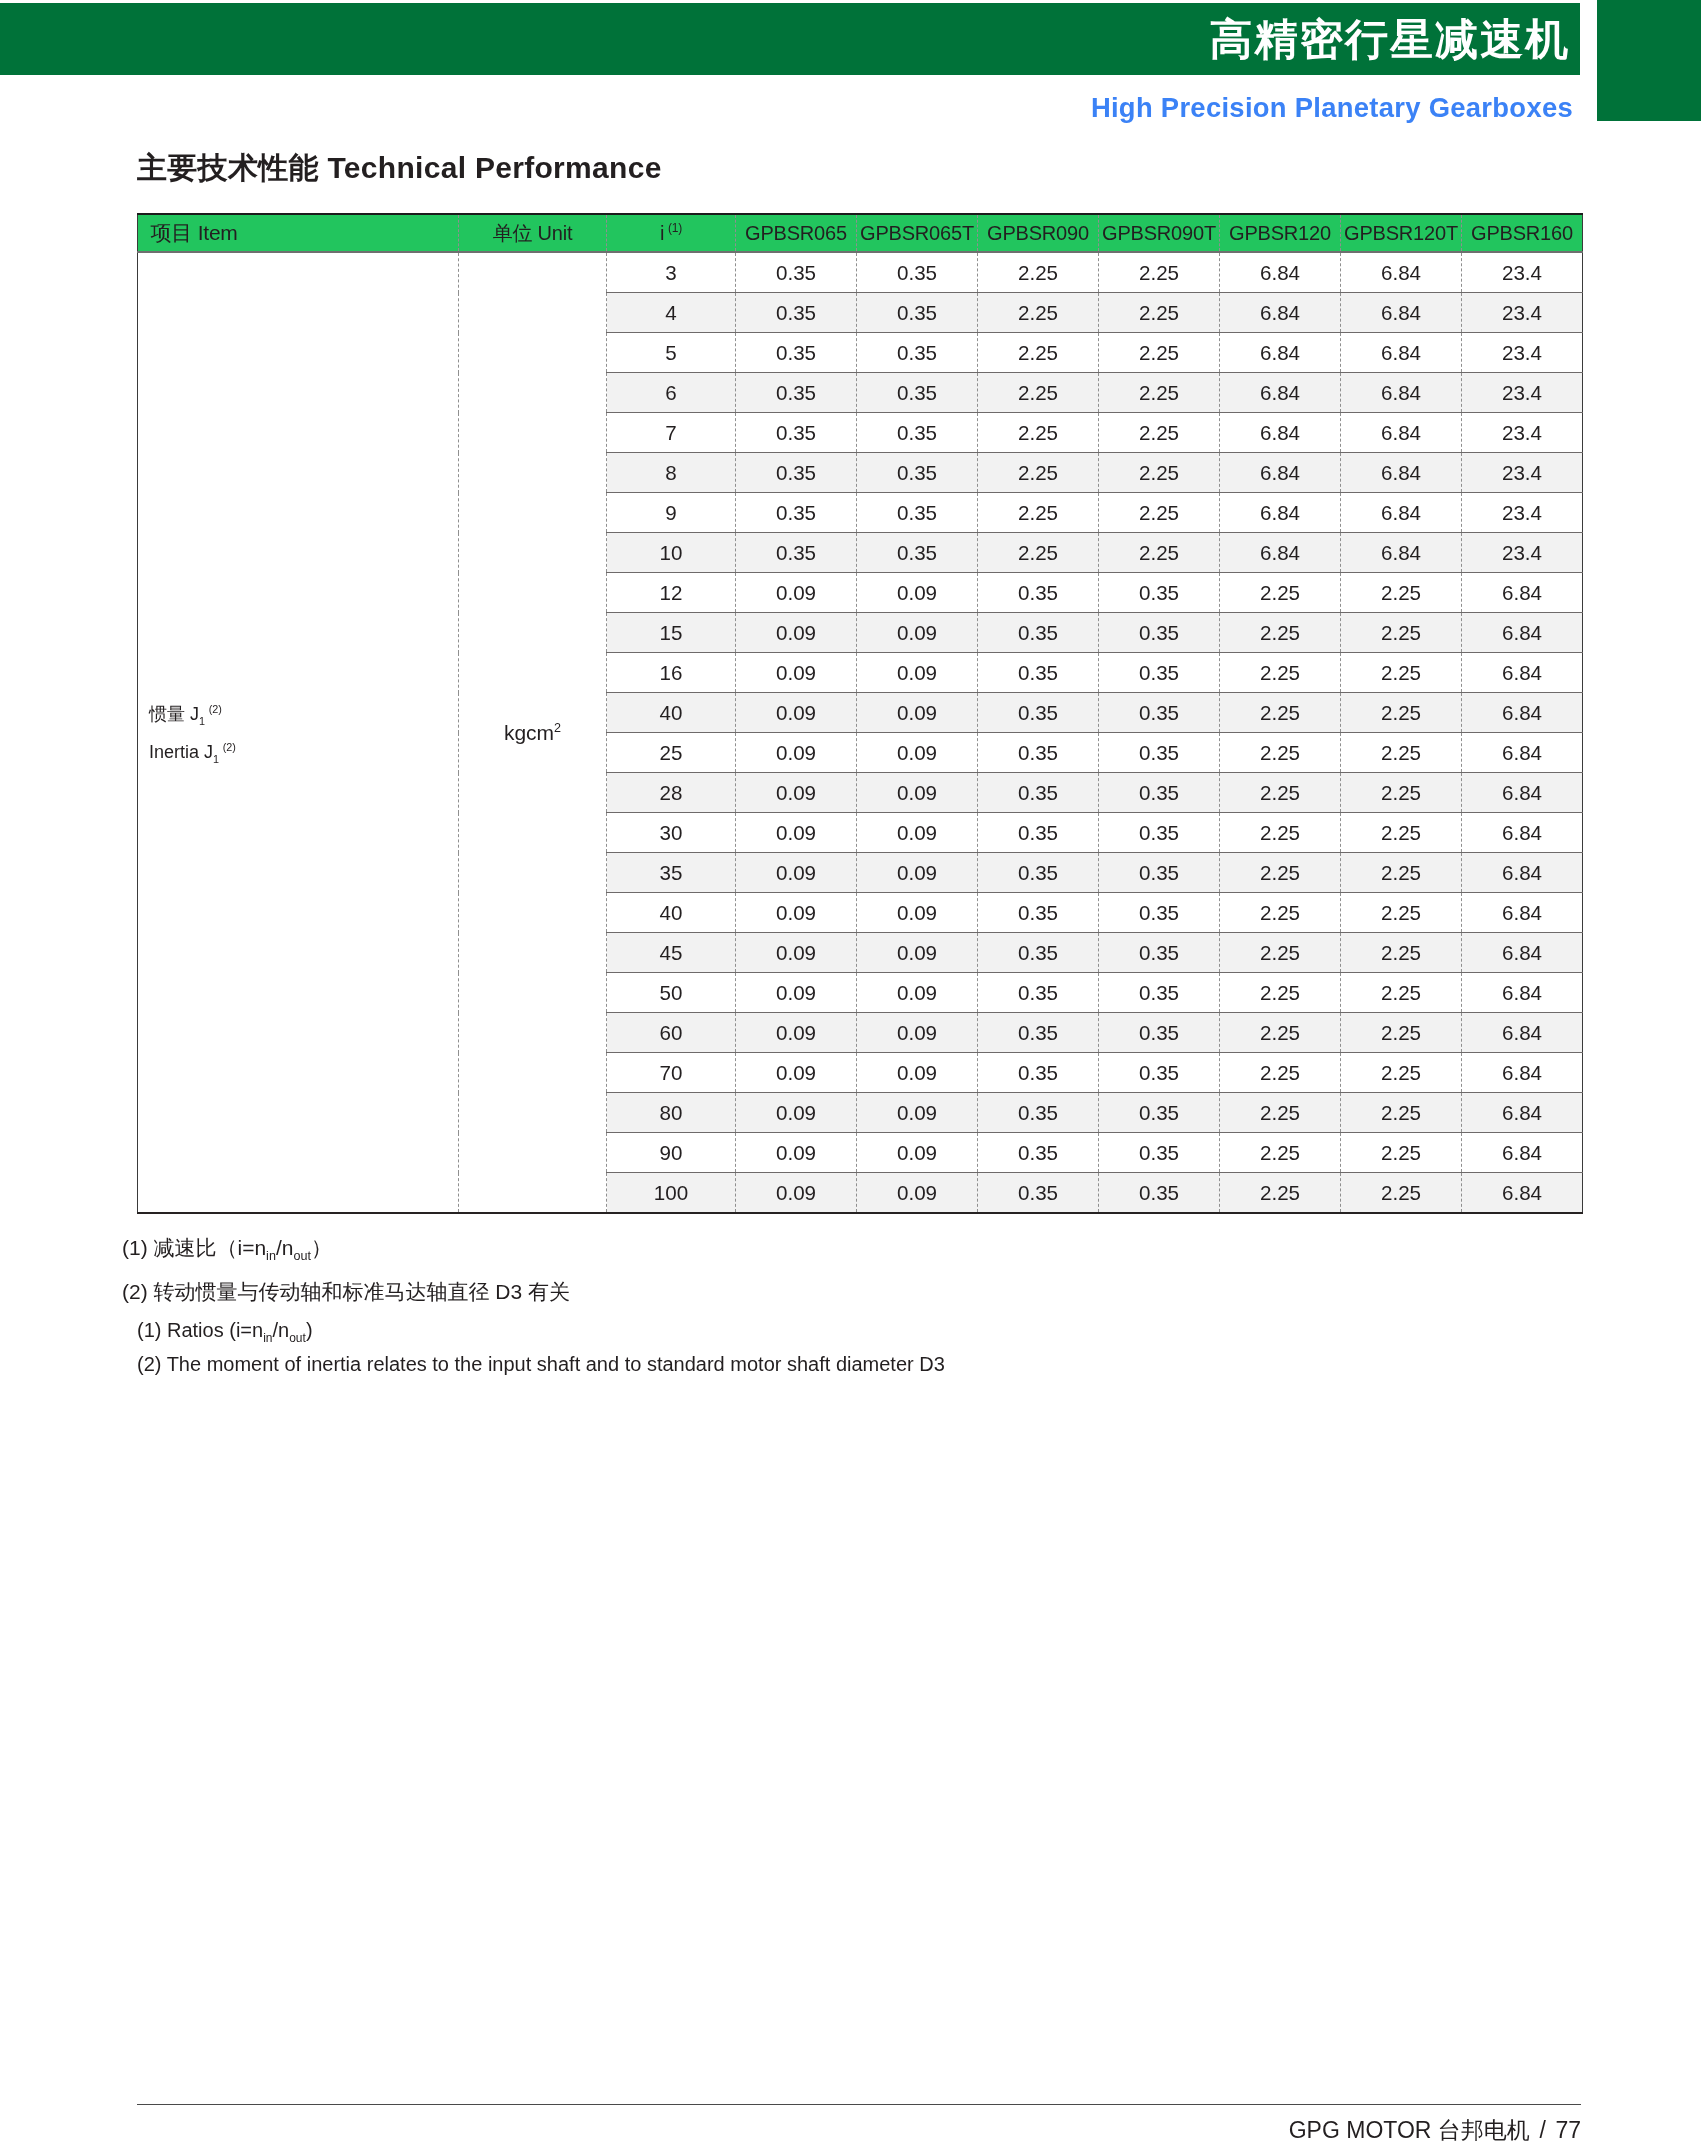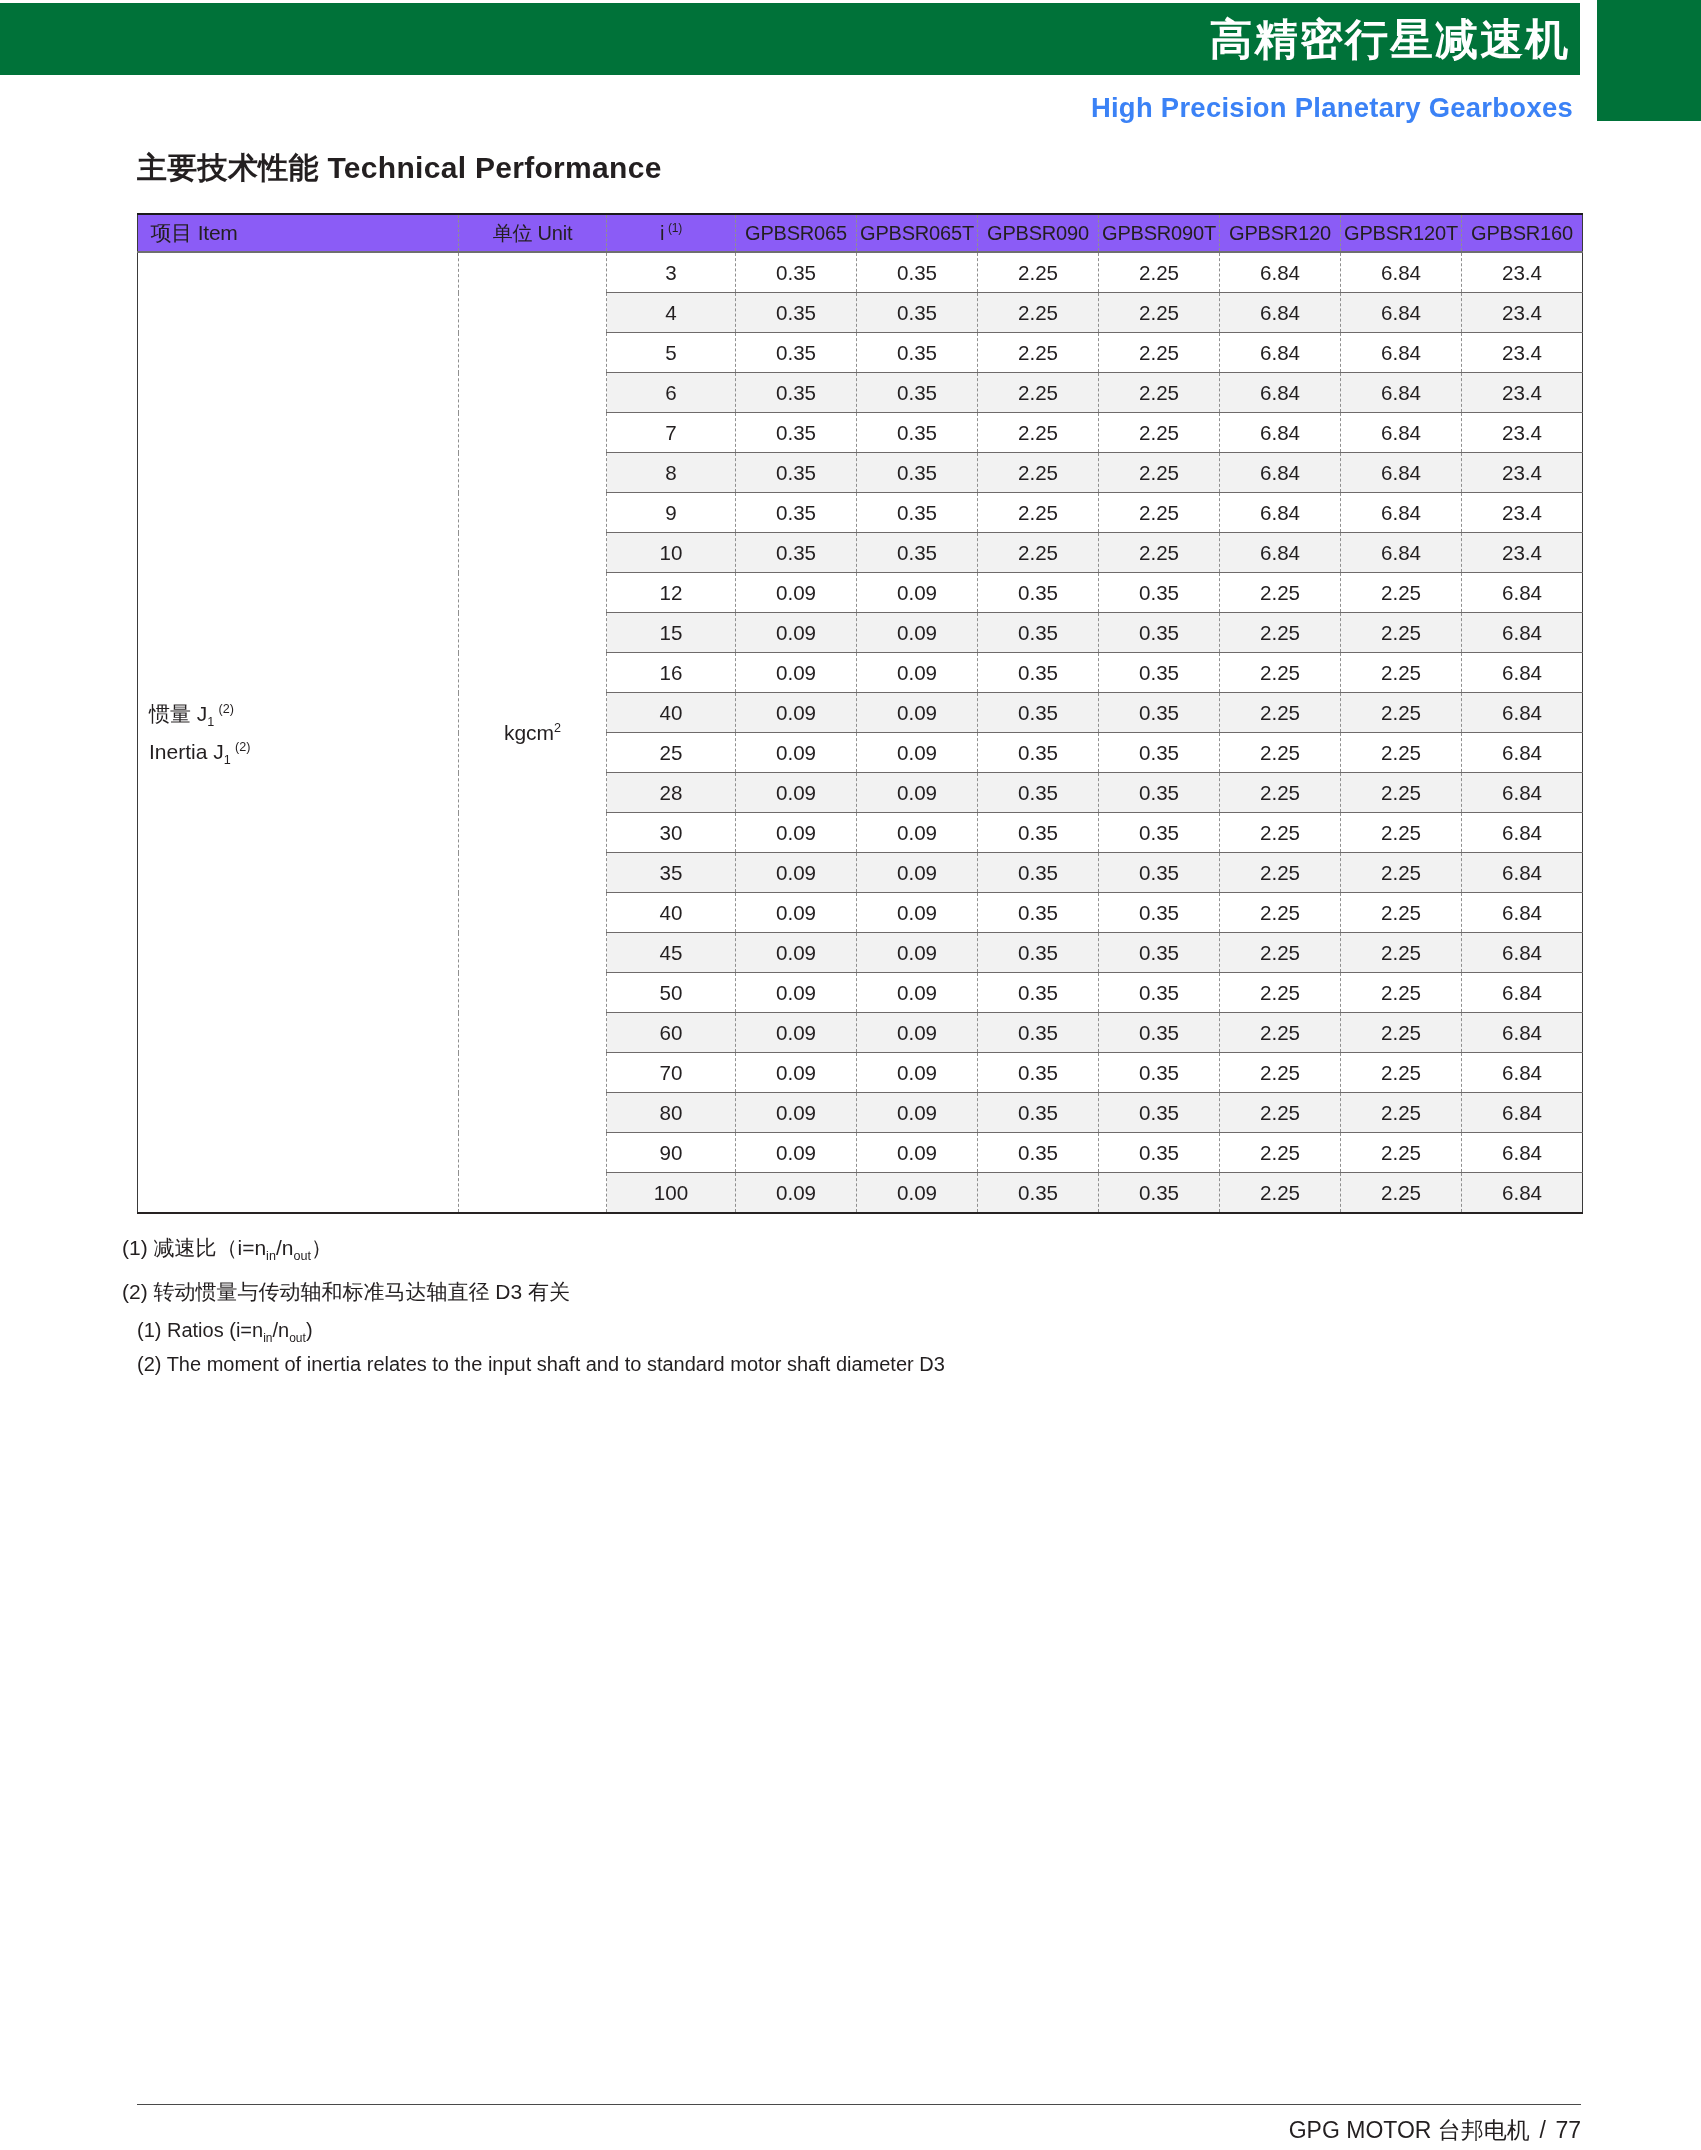--- a/index.html
+++ b/index.html
@@ -32,29 +32,29 @@
   
   .perf-table {
     position:absolute; left:137px; top:213px; width:1444px;
     border-collapse:collapse; table-layout:fixed;
     border-top:2.7px solid #1b1b1b; border-bottom:2.7px solid #262222;
     border-left:1.4px solid #3a3a3a; border-right:1.4px solid #3a3a3a;
     font-size:20.6px;
   }
   .perf-table th, .perf-table td { padding:0; font-weight:normal; }
   .perf-table thead th {
-    height:36px; background:#8b5cf6; border-bottom:2.1px solid #6f6f6f;
+    height:36px; background:#22c55e; border-bottom:2.1px solid #6f6f6f;
     font-size:20px; text-align:center; letter-spacing:-0.2px;
   }
   .perf-table thead th.th-item { text-align:left; padding-left:12.4px; font-size:21px; }
   .col-sep { border-left:1.4px dashed #8f8f8f; }
   .perf-table tbody td { height:39px; text-align:center; font-size:20.6px; }
   .perf-table tbody td.item-cell {
     background:#ffffff; text-align:left; vertical-align:middle; padding-left:11px;
-    font-size:21px; line-height:38px;
+    font-size:18px; line-height:38px;
   }
   .perf-table tbody td.unit-cell { background:#ffffff; vertical-align:middle; font-size:21px; }
   .perf-table tbody tr:not(:first-child) td.ratio-cell,
   .perf-table tbody tr:not(:first-child) td.val { border-top:1.4px solid #6e6a6a; }
   .perf-table tbody tr:nth-child(even) td.ratio-cell,
   .perf-table tbody tr:nth-child(even) td.val { background:#f2f2f2; }
 
   sup { font-size:0.60em; line-height:0; }
   sub { font-size:0.60em; line-height:0; }
 

